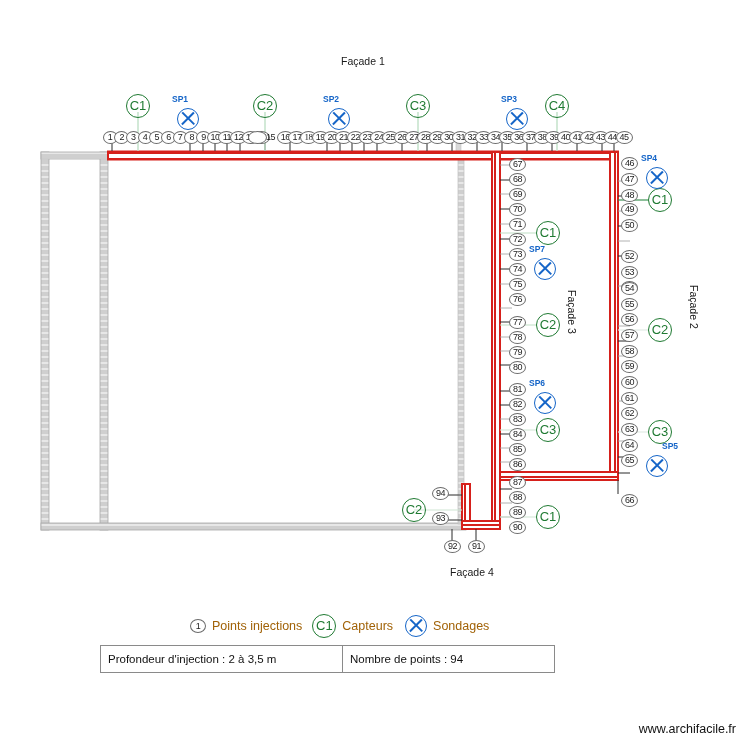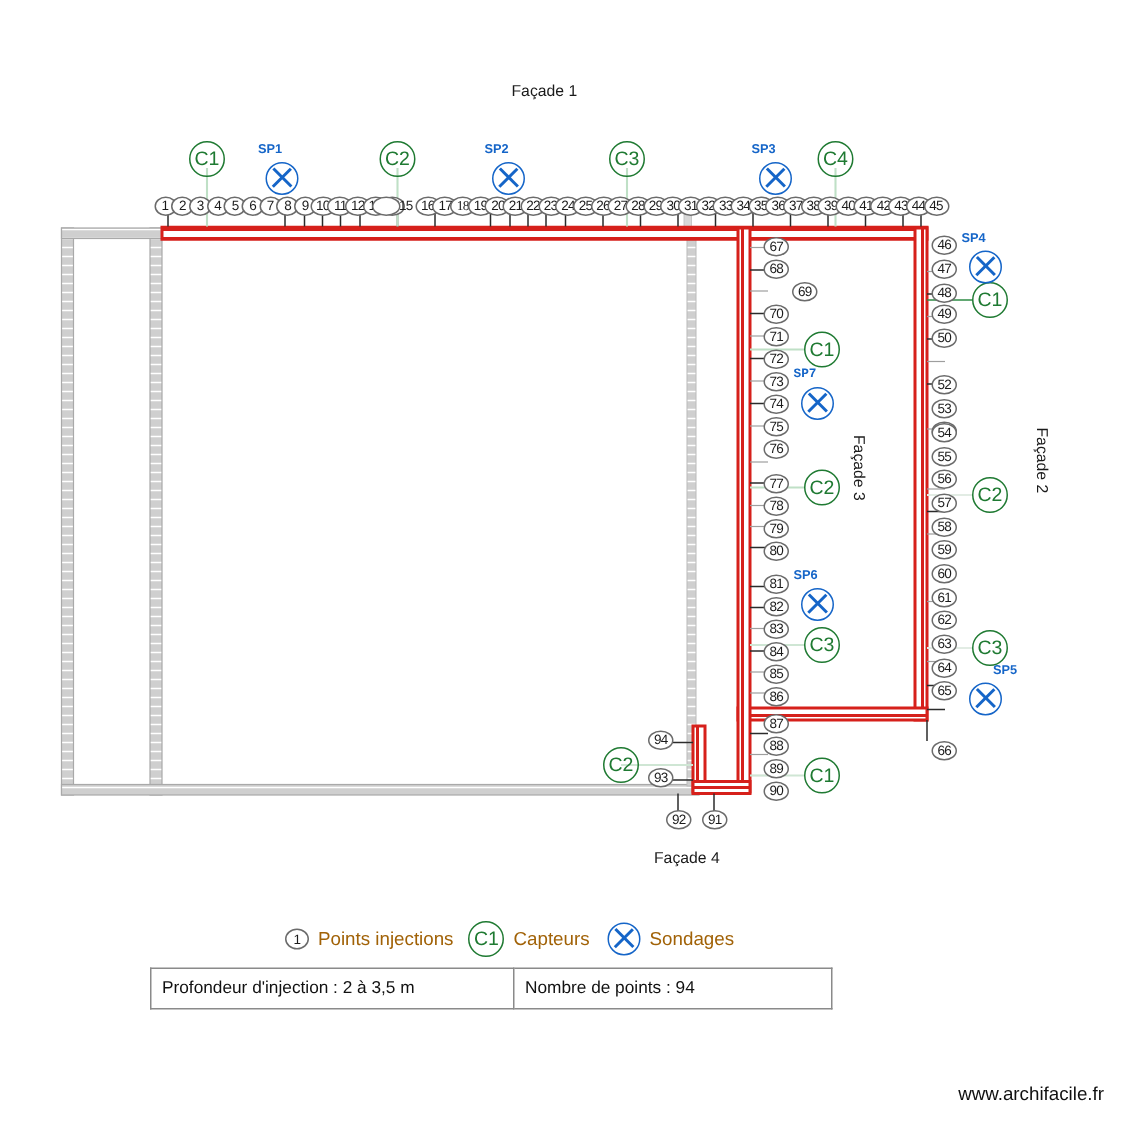--- a/index.html
+++ b/index.html
@@ -255,21 +255,21 @@
       <line x1="618" y1="480" x2="618" y2="494"></line>
     </g>
   </svg>
 
   <div class="txt facade-label" style="left:341px;top:55px;">Façade 1</div>
 
   <div class="txt facade-label facade-vert" style="left:700px;top:285px;transform:rotate(90deg);">Façade 2</div>
 
   <div class="txt facade-label facade-vert" style="left:578px;top:290px;transform:rotate(90deg);">Façade 3</div>
 
-  <div class="txt facade-label" style="left:436px;top:566px;">Façade 4</div>
+  <div class="txt facade-label" style="left:450px;top:566px;">Façade 4</div>
 
   <div id="pts-top">
       <div class="pt" style="left: 102.5px; top: 131px;">1</div>
       <div class="pt" style="left: 114.182px; top: 131px;">2</div>
       <div class="pt" style="left: 125.864px; top: 131px;">3</div>
       <div class="pt" style="left: 137.545px; top: 131px;">4</div>
       <div class="pt" style="left: 149.227px; top: 131px;">5</div>
       <div class="pt" style="left: 160.909px; top: 131px;">6</div>
       <div class="pt" style="left: 172.591px; top: 131px;">7</div>
       <div class="pt" style="left: 184.273px; top: 131px;">8</div>
@@ -330,21 +330,21 @@
       <div class="pt wide" style="left: 621px; top: 392px;">61</div>
       <div class="pt wide" style="left: 621px; top: 407px;">62</div>
       <div class="pt wide" style="left: 621px; top: 423px;">63</div>
       <div class="pt wide" style="left: 621px; top: 439px;">64</div>
       <div class="pt wide" style="left: 621px; top: 454px;">65</div>
       <div class="pt wide" style="left: 621px; top: 494px;">66</div>
     </div>
   <div id="pts-mid">
       <div class="pt wide" style="left: 509px; top: 158px;">67</div>
       <div class="pt wide" style="left: 509px; top: 173px;">68</div>
-      <div class="pt wide" style="left: 509px; top: 188px; margin-left: 19px;">69</div>
+      <div class="pt wide" style="left: 509px; top: 188px;">69</div>
       <div class="pt wide" style="left: 509px; top: 203px;">70</div>
       <div class="pt wide" style="left: 509px; top: 218px;">71</div>
       <div class="pt wide" style="left: 509px; top: 233px;">72</div>
       <div class="pt wide" style="left: 509px; top: 248px;">73</div>
       <div class="pt wide" style="left: 509px; top: 263px;">74</div>
       <div class="pt wide" style="left: 509px; top: 278px;">75</div>
       <div class="pt wide" style="left: 509px; top: 293px;">76</div>
       <div class="pt wide" style="left: 509px; top: 316px;">77</div>
       <div class="pt wide" style="left: 509px; top: 331px;">78</div>
       <div class="pt wide" style="left: 509px; top: 346px;">79</div>
@@ -387,21 +387,21 @@
       <div class="sp-label" style="left: 323px; top: 94px;">SP2</div>
       <div class="snd" style="left: 328px; top: 108px;"></div>
       <div class="sp-label" style="left: 501px; top: 94px;">SP3</div>
       <div class="snd" style="left: 506px; top: 108px;"></div>
       <div class="sp-label" style="left: 641px; top: 153px;">SP4</div>
       <div class="snd" style="left: 646px; top: 167px;"></div>
       <div class="sp-label" style="left: 641px; top: 441px; padding-left: 21px;">SP5</div>
       <div class="snd" style="left: 646px; top: 455px;"></div>
       <div class="sp-label" style="left: 529px; top: 378px;">SP6</div>
       <div class="snd" style="left: 534px; top: 392px;"></div>
-      <div class="sp-label" style="left: 529px; top: 244px; font-family: Liberation Mono, monospace;">SP7</div>
+      <div class="sp-label" style="left: 529px; top: 244px;">SP7</div>
       <div class="snd" style="left: 534px; top: 258px;"></div>
     </div>
 
 </div>
 
 <div id="legend">
   <span class="pt" style="position:relative;width:16px;height:14px;line-height:12px;">1</span>
   <span class="lg-txt">Points injections</span>
   <span class="cap" style="position:relative;margin-left:4px;">C1</span>
   <span class="lg-txt">Capteurs</span>

